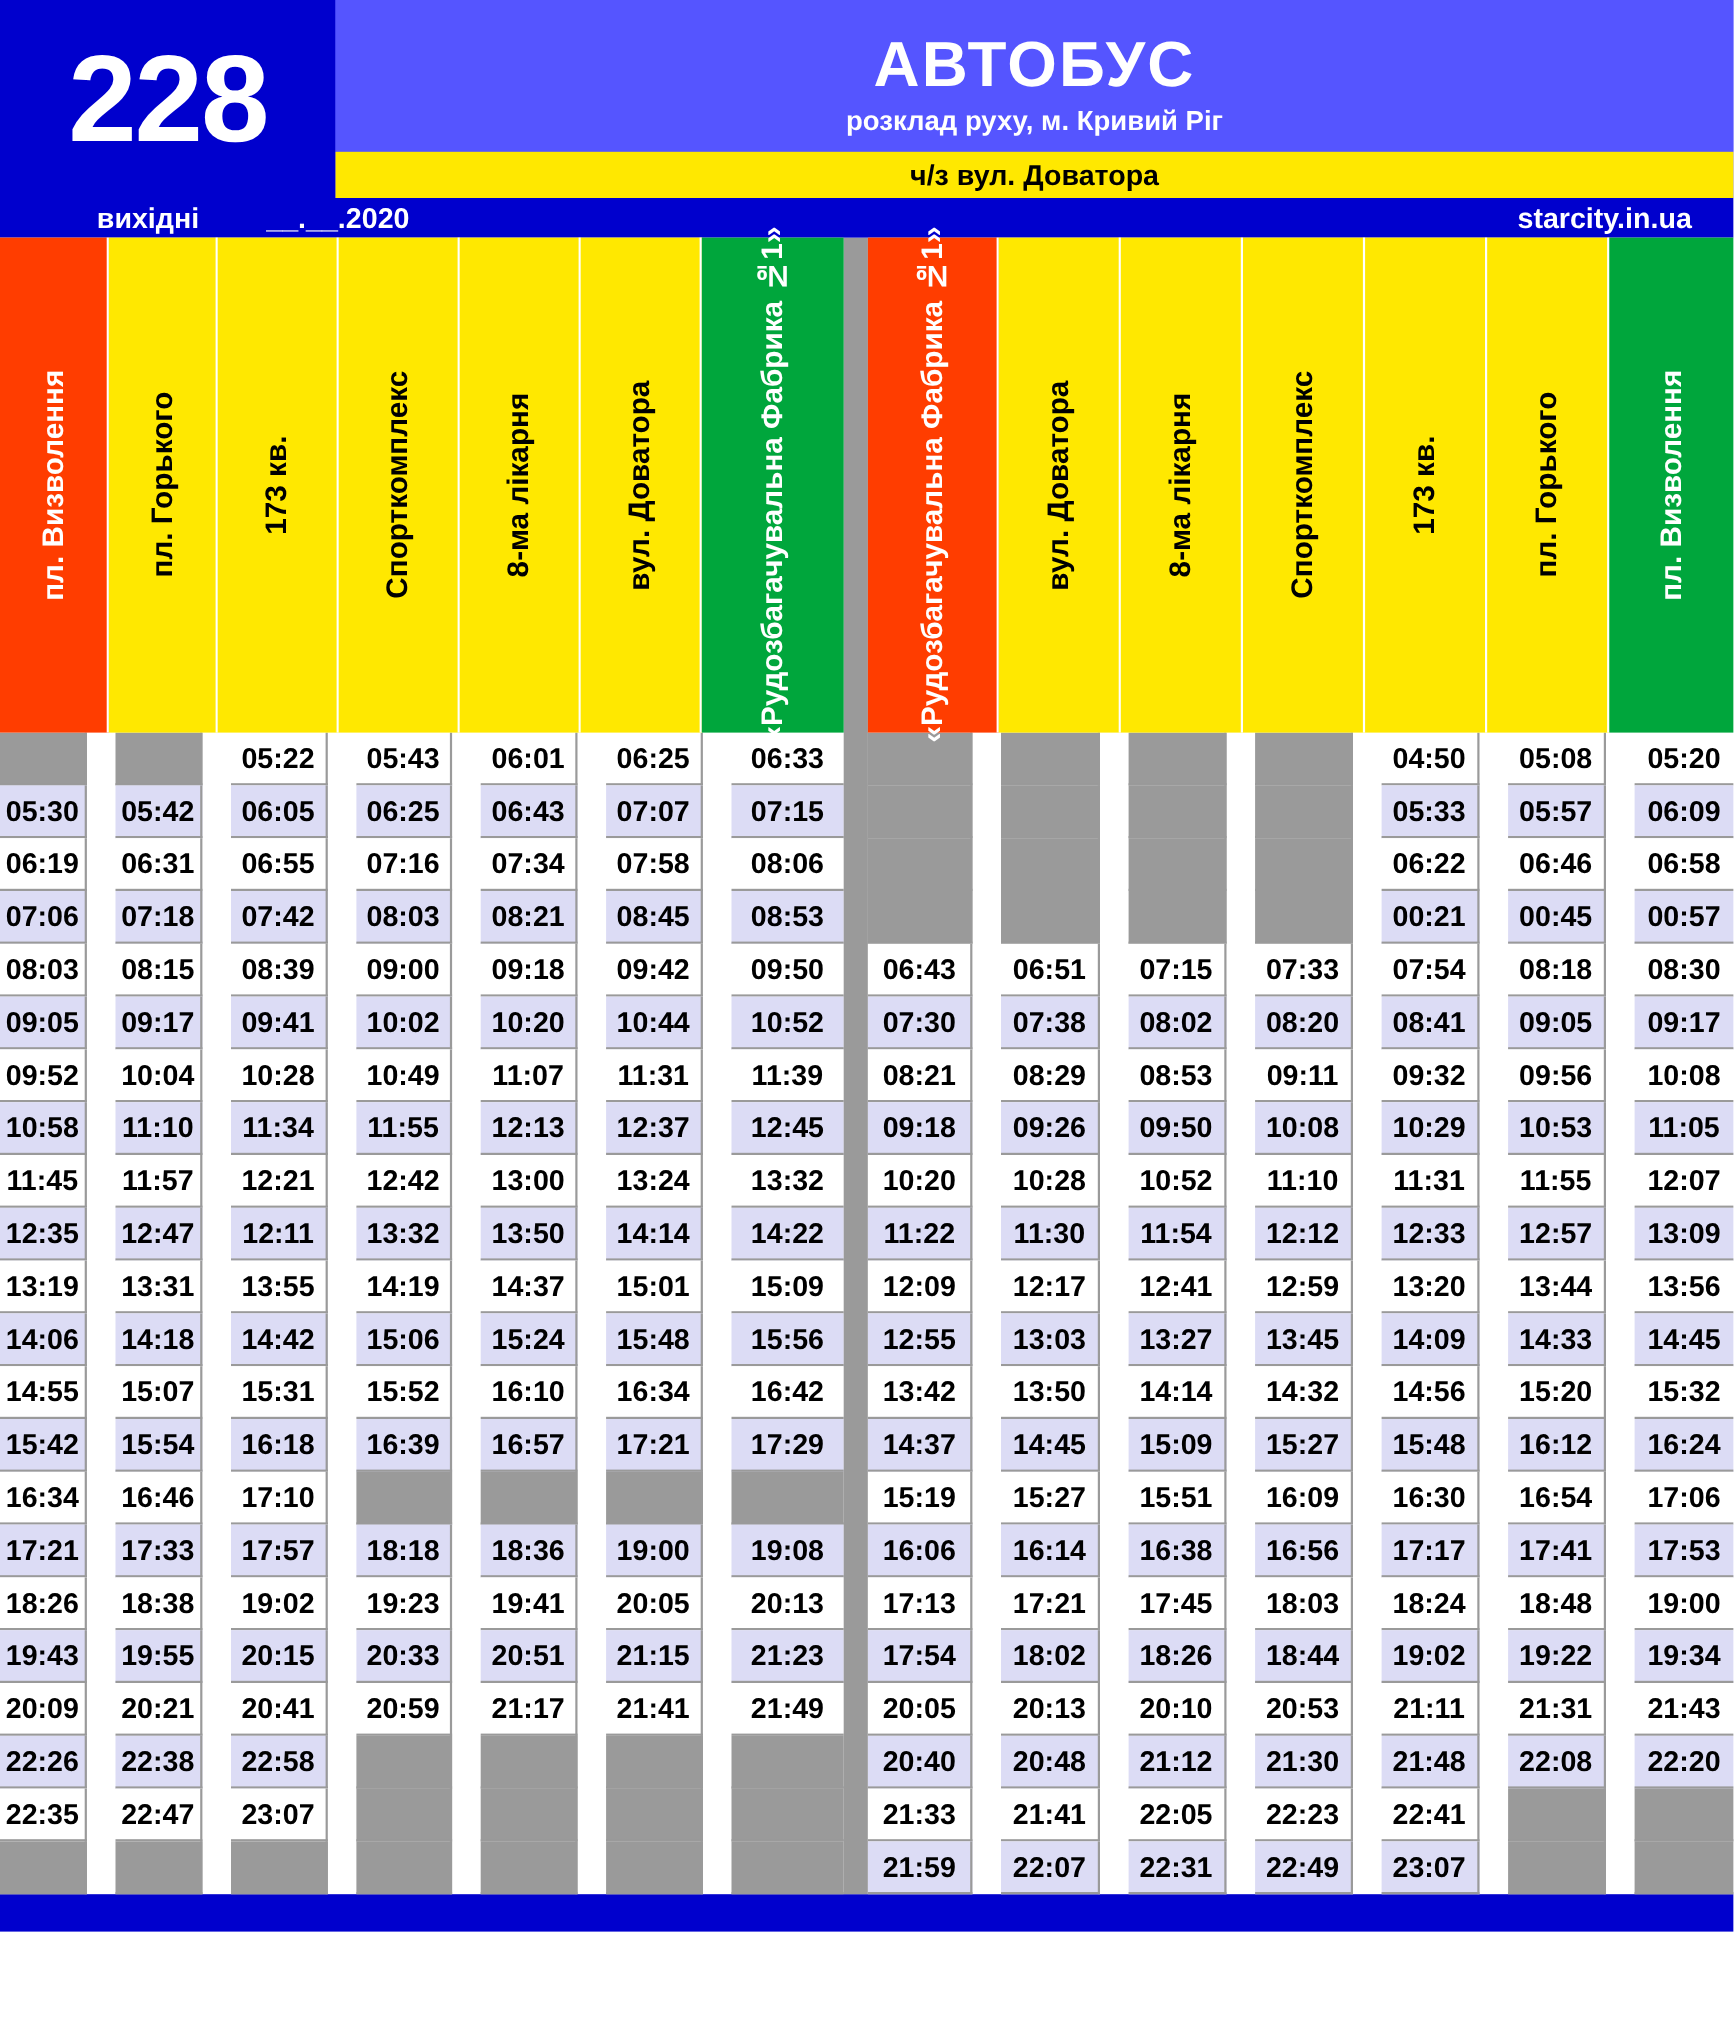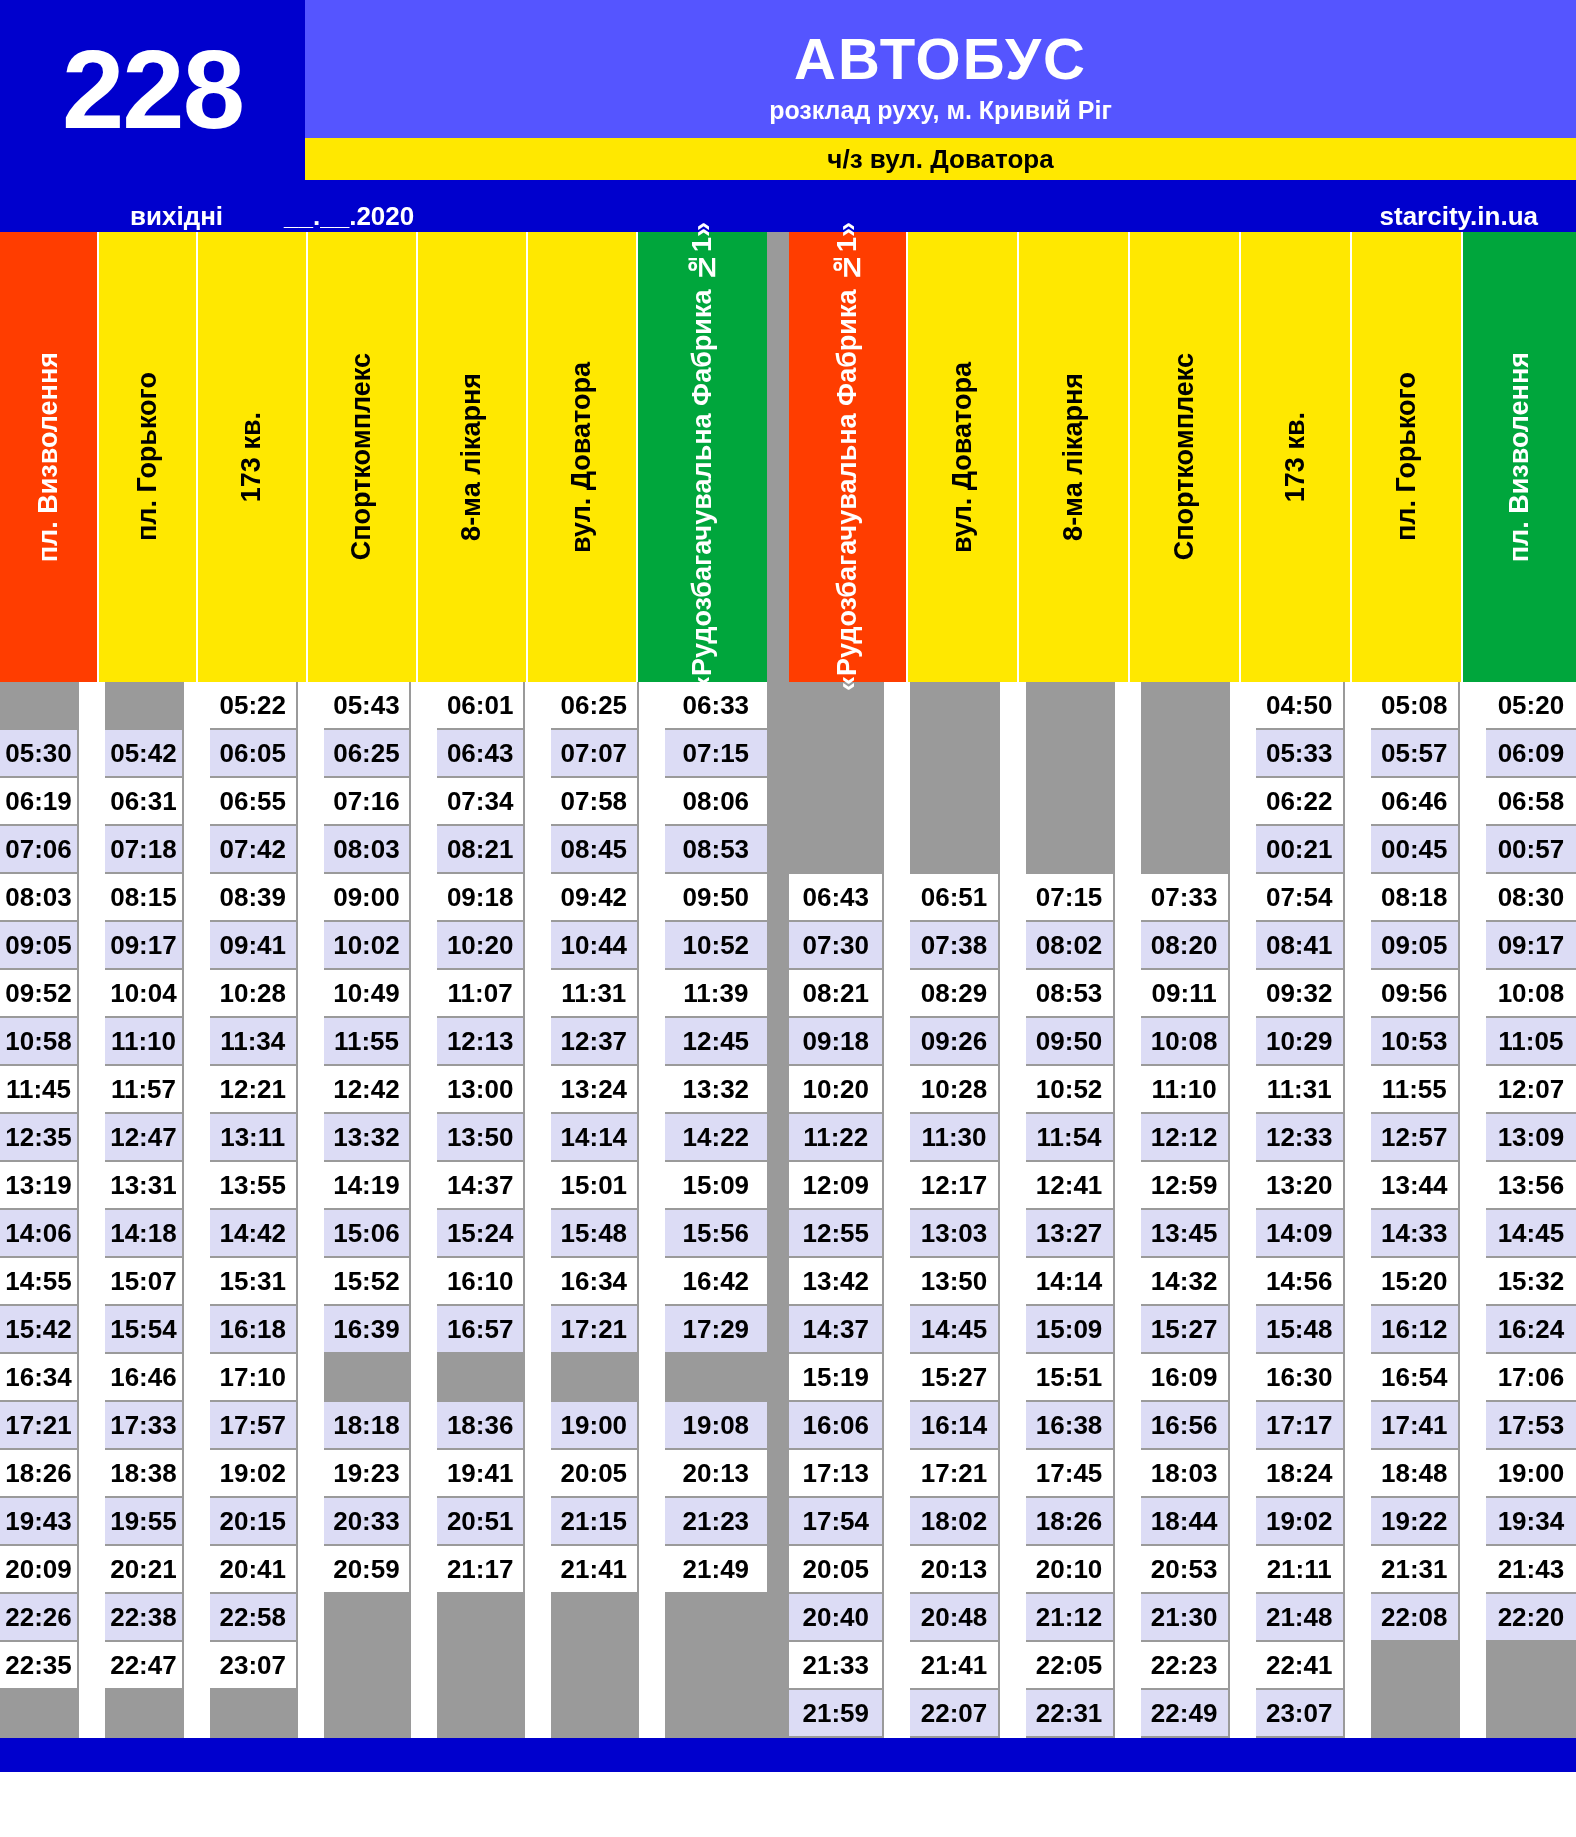--- a/index.html
+++ b/index.html
@@ -67,26 +67,25 @@
     justify-content: center;
   }
   .header-via span {
     color: #000000;
     font-size: 26px;
     font-weight: bold;
   }
 
   
   .infobar {
-    height: 52px;
+    height: 36px;
     background: #0000cd;
     display: flex;
-    align-items: flex-end;
+    align-items: center;
     position: relative;
-    padding-left: 42px;
   }
   .infobar .daytype {
     color: #ffffff;
     font-size: 26px;
     font-weight: bold;
     margin-left: 88px;
   }
   .infobar .date {
     color: #ffffff;
     font-size: 26px;
@@ -301,21 +300,21 @@
         <div class="tcell L1">11:57</div>
         <div class="tcell L2">12:21</div>
         <div class="tcell L3">12:42</div>
         <div class="tcell L4">13:00</div>
         <div class="tcell L5">13:24</div>
         <div class="tcell L6">13:32</div>
       </div>
       <div class="trow alt">
         <div class="tcell L0">12:35</div>
         <div class="tcell L1">12:47</div>
-        <div class="tcell L2">13:11</div>
+        <div class="tcell L2">12:11</div>
         <div class="tcell L3">13:32</div>
         <div class="tcell L4">13:50</div>
         <div class="tcell L5">14:14</div>
         <div class="tcell L6">14:22</div>
       </div>
       <div class="trow">
         <div class="tcell L0">13:19</div>
         <div class="tcell L1">13:31</div>
         <div class="tcell L2">13:55</div>
         <div class="tcell L3">14:19</div>

